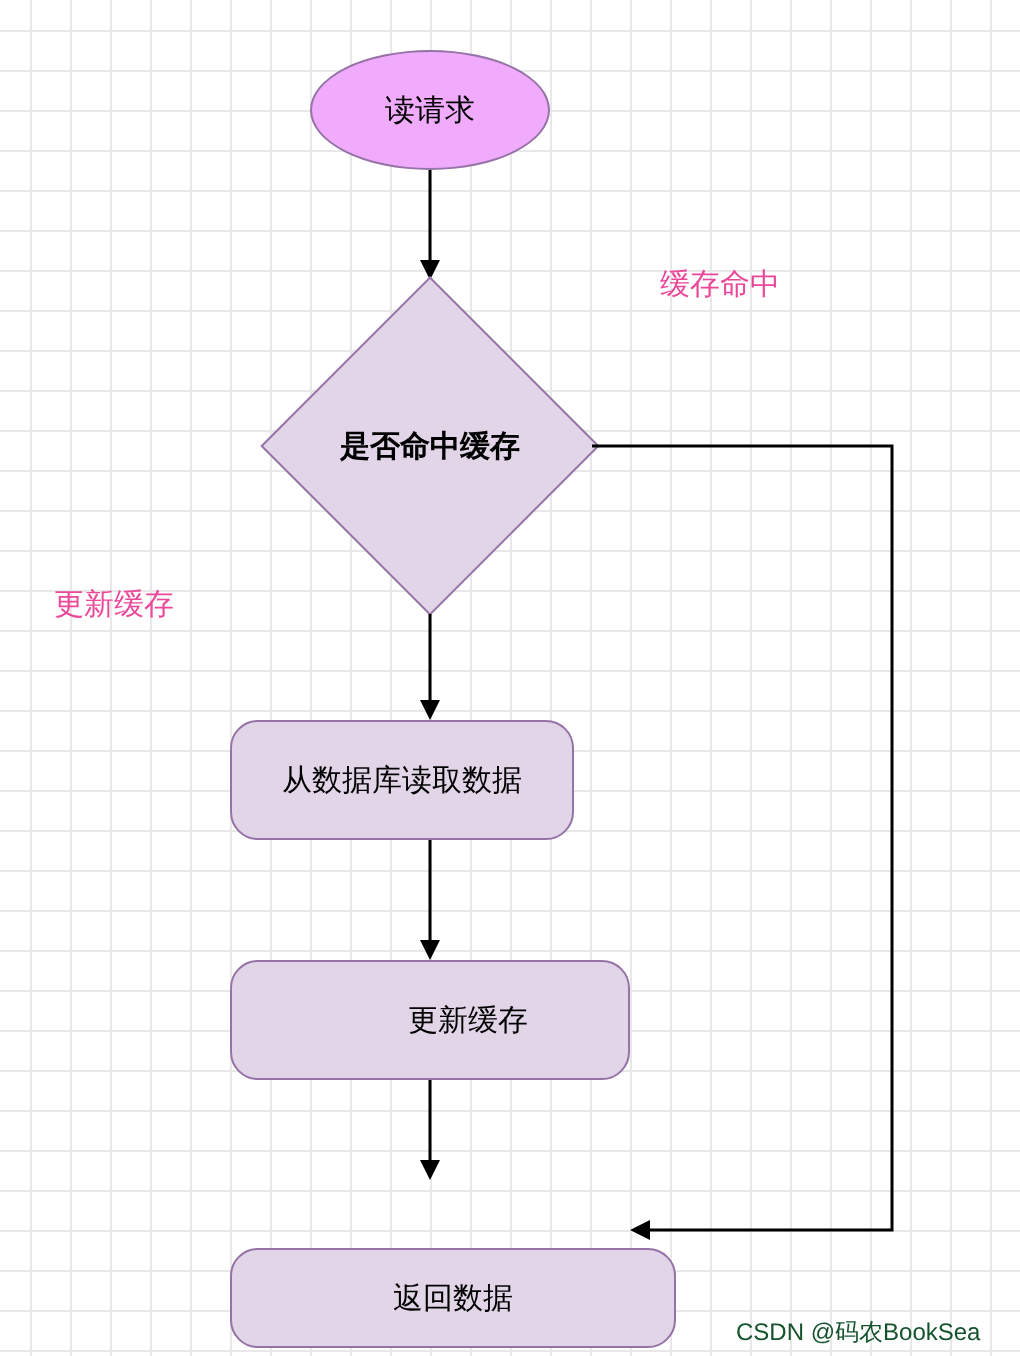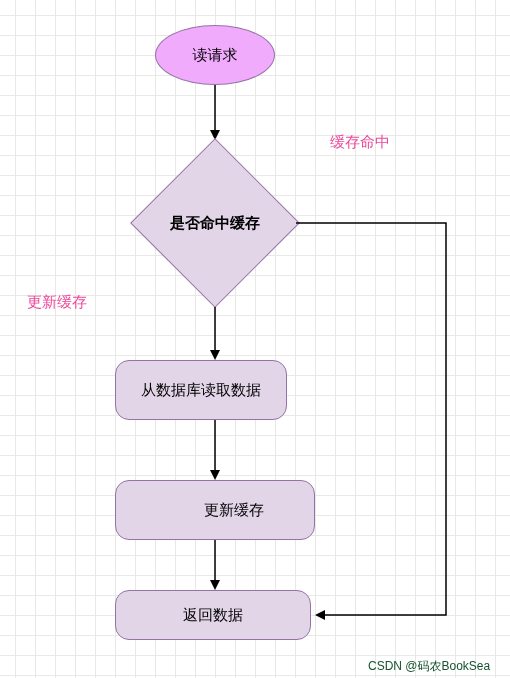--- a/index.html
+++ b/index.html
@@ -116,21 +116,21 @@
 
 <div class="node rect" style="left:115px; top:480px; width:200px; height:60px;padding-left:38px;">
   <span>更新缓存</span>
 </div>
 
 <svg class="connector" style="left:215px; top:540px; width:1px; height:50px;">
   <line x1="0" y1="0" x2="0" y2="42" stroke="#000" stroke-width="1.5"></line>
   <polygon points="-5,40 5,40 0,50" fill="#000"></polygon>
 </svg>
 
-<div class="node rect" style="left:115px; top:590px; width:196px; height:50px;">
+<div class="node rect" style="left:115px; top:624px; width:223px; height:50px;">
   <span>返回数据</span>
 </div>
 
 <svg class="connector" style="left:296px; top:223px; width:160px; height:395px;">
   <polyline points="0,0 150,0 150,392 27,392" fill="none" stroke="#000" stroke-width="1.5"></polyline>
   <polygon points="29,387 29,397 19,392" fill="#000"></polygon>
 </svg>
 
 <div class="watermark" style="left:320px; top:658px;">CSDN @码农BookSea</div>
 

